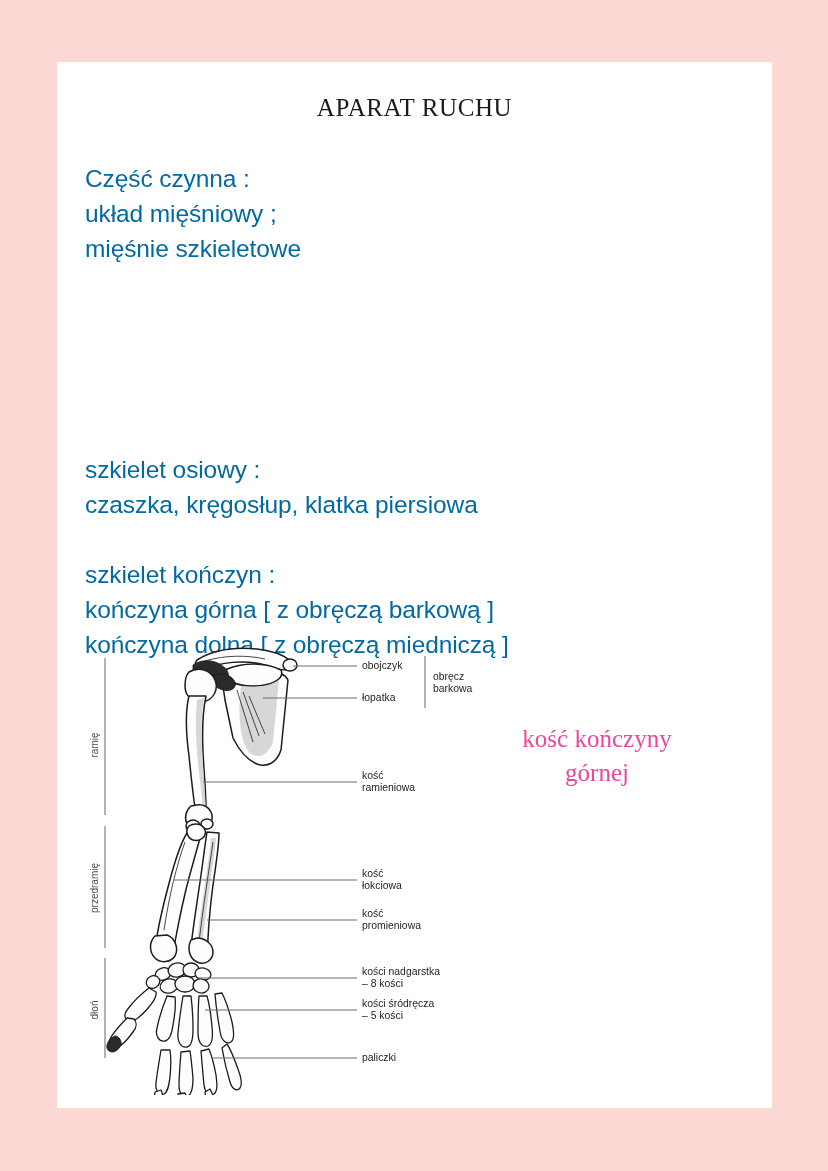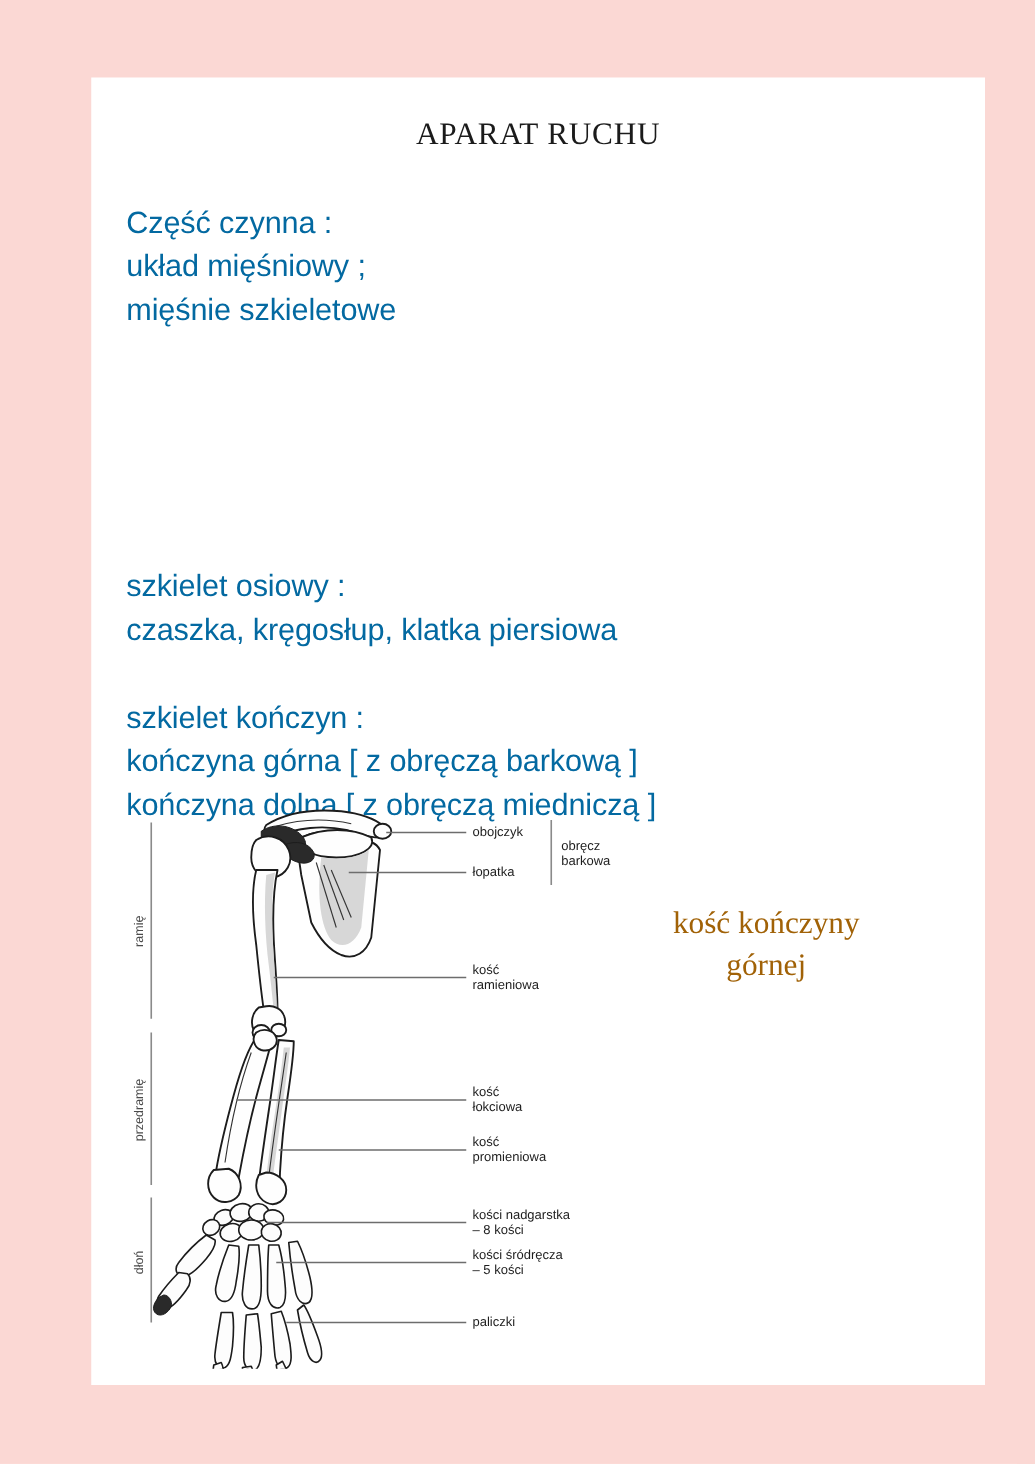--- a/index.html
+++ b/index.html
@@ -14,21 +14,21 @@
     overflow: hidden;
   }
   #page {
     position: relative;
     width: 828px;
     height: 1171px;
     background: #fbd8d4;
   }
   #card {
     position: absolute;
-    left: 73px;
+    left: 57px;
     top: 62px;
     width: 715px;
     height: 1046px;
     background: #ffffff;
   }
   #title {
     position: absolute;
     left: 0;
     top: 32px;
     width: 715px;
@@ -62,21 +62,21 @@
   }
   #side-note {
     position: absolute;
     left: 400px;
     top: 660px;
     width: 280px;
     text-align: center;
     font-family: "Liberation Serif", serif;
     font-size: 25px;
     line-height: 34px;
-    color: #a16207;
+    color: #ec4899;
   }
   .fig-caption {
     position: absolute;
     left: 28px;
     top: 1048px;
     width: 380px;
     text-align: center;
     font-family: "Liberation Sans", sans-serif;
     font-weight: bold;
     font-size: 13px;

